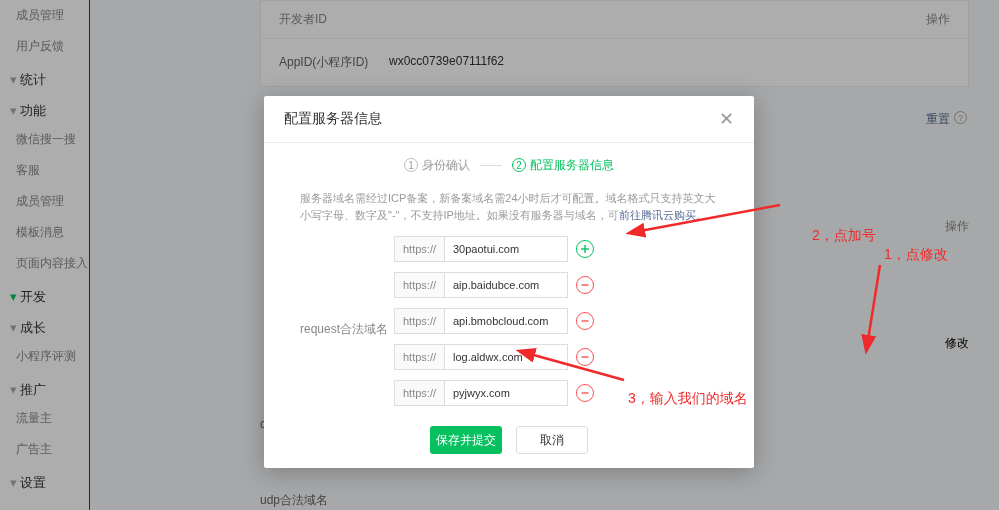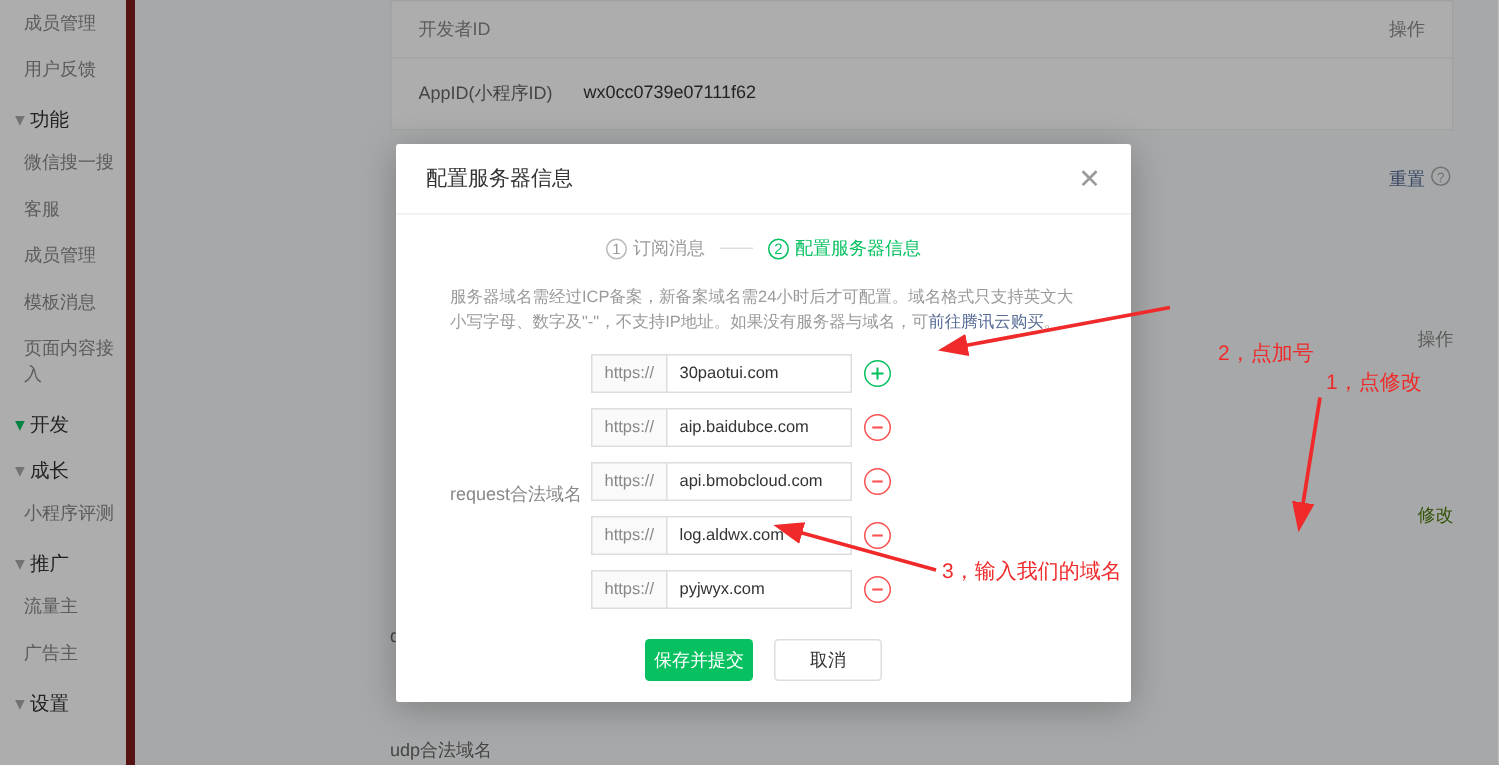--- a/index.html
+++ b/index.html
@@ -1,17 +1,17 @@
 <!DOCTYPE html>
 <html><head>
 <meta charset="utf-8">
 <style>
 *{box-sizing:border-box;margin:0;padding:0;font-family:"Microsoft YaHei",Arial,sans-serif;}
 body{background:#f6f8f9;width:999px;height:510px;overflow:hidden;position:relative;font-size:12px;color:#353535;}
-.sidebar{width:90px;height:510px;background:#fff;border-right:6px solid #7f1d1d;float:left;padding-top:0;}
+.sidebar{width:90px;height:510px;background:#fff;border-right:1px solid #7f1d1d;float:left;padding-top:0;}
 .sb-item{display:block;padding:7px 0 7px 16px;color:#888;font-size:12px;cursor:pointer;}
 .sb-group{display:block;padding:9px 0 4px 10px;color:#333;font-size:13px;}
 .sb-group .chev{display:inline-block;width:8px;color:#aaa;margin-right:2px;}
 .main{margin-left:90px;padding:0 30px 0 170px;position:relative;}
 .panel{background:#fff;border:1px solid #eee;margin-top:10px;}
 .panel-head{display:flex;justify-content:space-between;padding:10px 18px;color:#888;border-bottom:1px solid #f2f2f2;font-size:12px;}
 .panel-row{display:flex;padding:15px 18px;font-size:12px;color:#333;}
 .panel-row .k{width:110px;color:#666;}
 .panel-row .v{color:#333;}
 .link-a{color:#576b95;cursor:pointer;}
@@ -54,20 +54,21 @@
 .anno{position:absolute;pointer-events:none;font-size:14px;font-weight:500;}
 .anno.red{color:#f02a2a;}
 .arrow-svg{position:absolute;pointer-events:none;}
 </style>
 </head>
 <body>
 
 <div class="sidebar">
   <span class="sb-item">成员管理</span>
   <span class="sb-item">用户反馈</span>
+  <span class="sb-group"><span class="chev">▾</span><span>统计</span></span>
   <span class="sb-group"><span class="chev">▾</span><span>功能</span></span>
   <span class="sb-item">微信搜一搜</span>
   <span class="sb-item">客服</span>
   <span class="sb-item">成员管理</span>
   <span class="sb-item">模板消息</span>
   <span class="sb-item">页面内容接入</span>
   <span class="sb-group sel"><span class="chev" style="color:#07c160">▾</span><span>开发</span></span>
   <span class="sb-group"><span class="chev">▾</span><span>成长</span></span>
   <span class="sb-item">小程序评测</span>
   <span class="sb-group"><span class="chev">▾</span><span>推广</span></span>
@@ -95,21 +96,21 @@
     <span style="display:inline-block;width:13px;height:13px;border:1px solid #aaa;border-radius:50%;line-height:12px;text-align:center;font-size:9px;color:#aaa;margin-left:4px;">?</span>
   </div>
 
   <div style="height:90px"></div>
   <div style="display:flex;justify-content:flex-end;color:#888;font-size:12px;">
       <span>操作</span>
     </div>
 
   <div style="height:100px"></div>
   <div style="display:flex;justify-content:flex-end;color:#888;font-size:12px;">
-      <span class="link-a" style="color:#4d7c0f">修改</span>
+      <span class="link-a" style="color:#000000">修改</span>
     </div>
 
   <div style="height:60px"></div>
   <div class="dl-rows" style="padding-left:0;">
     <div class="rr">
       <span class="k">downloadFile合法域名</span>
       <span class="v">
         <div>https://aipi.baidubce.com</div>
         <div>https://api.bmobcloud.com</div>
         <div>https://wx.qlogo.cn</div>
@@ -122,21 +123,21 @@
   </div>
 </div>
 
 <div class="overlay"></div>
 <div class="modal">
   <div class="m-head">
     <span class="m-title">配置服务器信息</span>
     <span class="m-close">✕</span>
   </div>
   <div class="steps">
-    <span class="step"><span class="num">1</span><span>订阅消息</span></span>
+    <span class="step"><span class="num">1</span><span>身份确认</span></span>
     <span class="step-line"></span>
     <span class="step sel"><span class="num">2</span><span>配置服务器信息</span></span>
   </div>
   <div class="m-body">
     <div class="notice">
       <span>服务器域名需经过ICP备案，新备案域名需24小时后才可配置。域名格式只支持英文大小写字母、数字及"-"，不支持IP地址。如果没有服务器与域名，可</span><a>前往腾讯云购买</a><span>。</span>
     </div>
     <div class="field-row">
       <div class="field-label">request合法域名</div>
       <div class="field-inputs">
@@ -190,21 +191,21 @@
     </div>
   </div>
   <div class="m-foot">
     <div class="btn primary">保存并提交</div>
     <div class="btn default">取消</div>
   </div>
 </div>
 
 <div class="anno red" style="left:884px;top:246px;">1，点修改</div>
 <div class="anno red" style="left:812px;top:195px;margin-top:32px;">2，点加号</div>
-<div class="anno red" style="left:628px;top:372px;">3，输入我们的域名</div>
+<div class="anno red" style="left:628px;top:390px;">3，输入我们的域名</div>
 
 <svg class="arrow-svg" width="999" height="510" style="left:0;top:0;">
   <defs>
     <marker id="ah" markerWidth="10" markerHeight="10" refX="2" refY="3" orient="auto">
       <path d="M0,0 L0,6 L8,3 z" fill="#f02a2a"></path>
     </marker>
   </defs>
 
   <line x1="780" y1="205" x2="640" y2="231" stroke="#f02a2a" stroke-width="2.5" marker-end="url(#ah)"></line>
 

